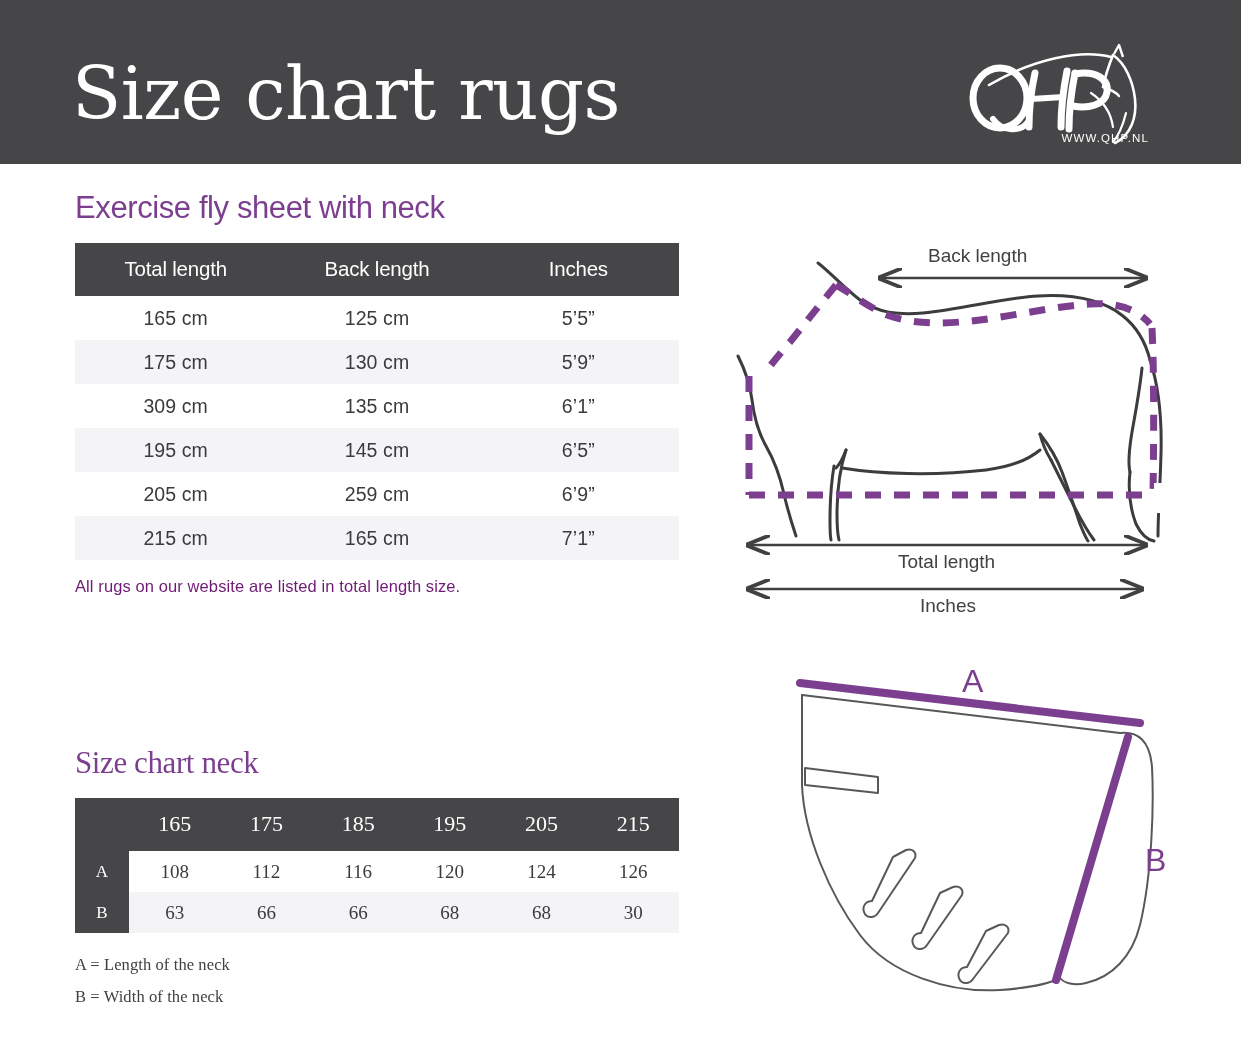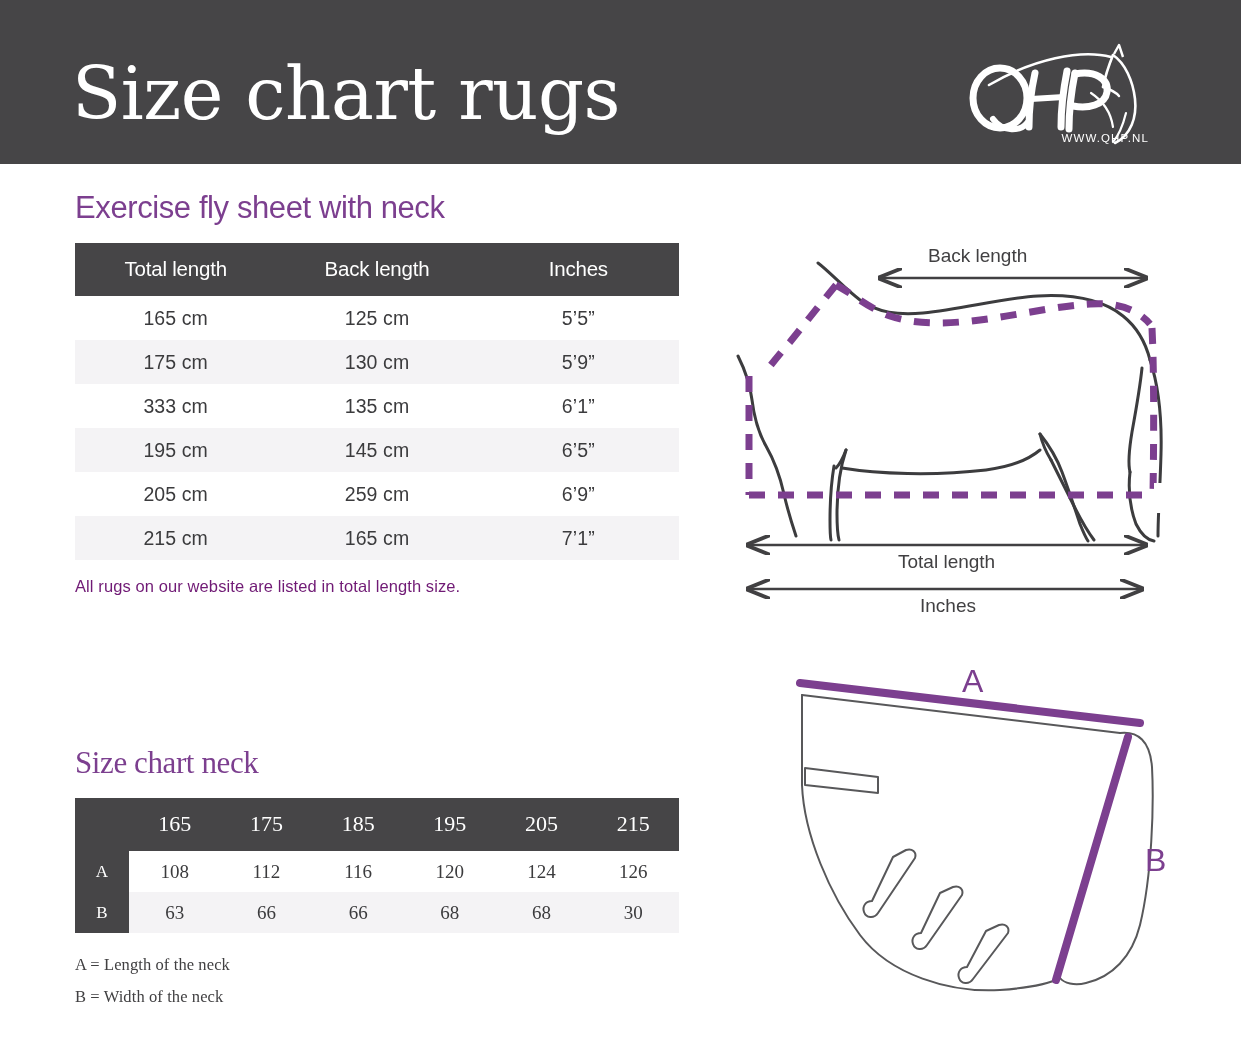--- a/index.html
+++ b/index.html
@@ -248,21 +248,21 @@
         <td>165 cm</td>
         <td>125 cm</td>
         <td>5’5”</td>
       </tr>
       <tr class="alt">
         <td>175 cm</td>
         <td>130 cm</td>
         <td>5’9”</td>
       </tr>
       <tr>
-        <td>333 cm</td>
+        <td>309 cm</td>
         <td>135 cm</td>
         <td>6’1”</td>
       </tr>
       <tr class="alt">
         <td>195 cm</td>
         <td>145 cm</td>
         <td>6’5”</td>
       </tr>
       <tr>
         <td>205 cm</td>

